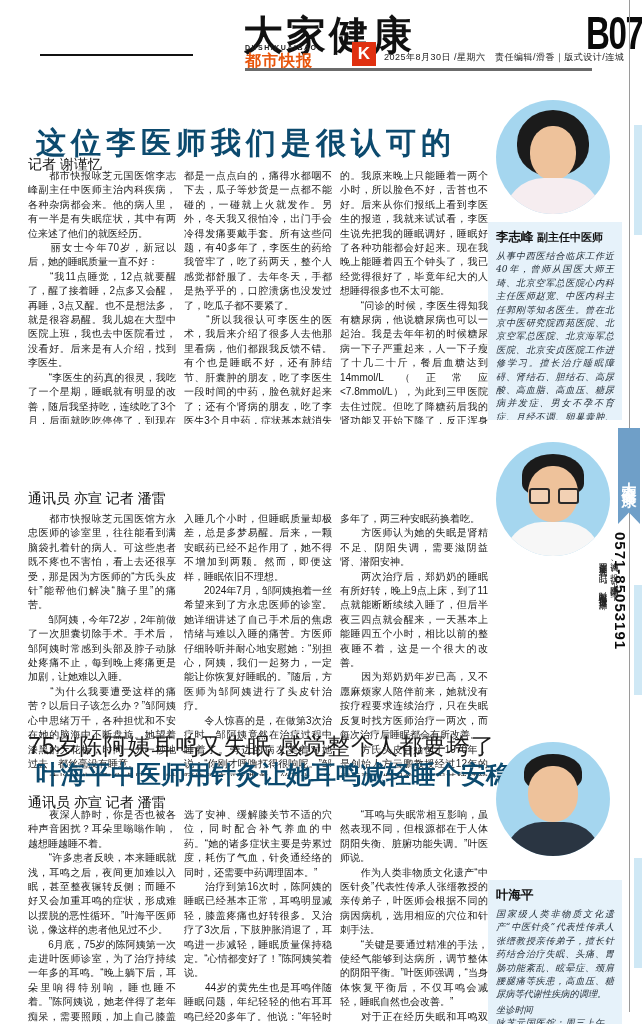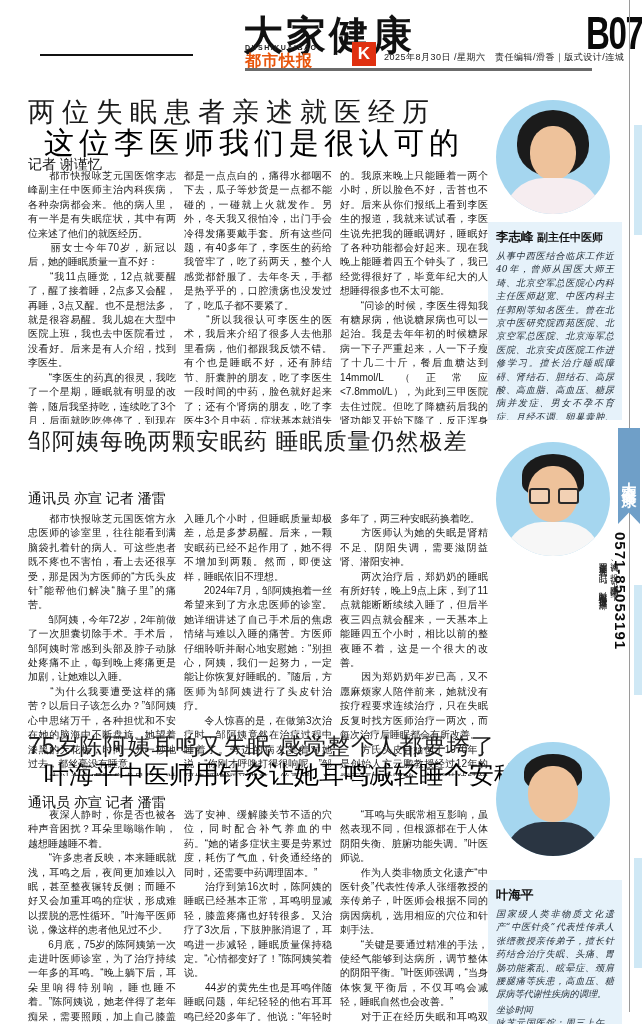--- a/index.html
+++ b/index.html
@@ -13,21 +13,21 @@
   .masthead .cn{font-size:16px;font-weight:800;color:#e8560d;line-height:17px;letter-spacing:1px;}
   .logo-k{position:absolute;left:352px;top:42px;width:24px;height:24px;background:#e03010;color:#fff;
           font-weight:800;font-size:17px;text-align:center;line-height:24px;}
   .dateline{position:absolute;left:384px;top:51px;font-size:9px;color:#222;letter-spacing:0.5px;}
   .head-rule{position:absolute;left:245px;top:68px;width:347px;height:3px;background:#6b6b6b;}
   .page-no{position:absolute;right:0px;top:6px;font-size:46px;font-weight:800;
            transform:scaleX(0.72);transform-origin:right top;letter-spacing:-2px;color:#0a0a0a;}
   
   .article{position:absolute;left:28px;width:460px;}
   .kicker{position:absolute;left:0;font-weight:400;color:#1a1a1a;white-space:nowrap;}
-  .headline{position:absolute;left:16px;font-weight:400;color:#000000;white-space:nowrap;}
+  .headline{position:absolute;left:8px;font-weight:700;color:#0c4a6e;white-space:nowrap;}
   .byline{position:absolute;left:0;font-size:14px;color:#111;}
   .cols{position:absolute;left:0;width:460px;overflow:hidden;}
   .col{position:absolute;top:0;width:148px;font-size:10px;line-height:14.4px;text-align:justify;
        white-space:pre-line;color:#1a1a1a;overflow:hidden;}
   .col.c0{left:0;} .col.c1{left:156px;} .col.c2{left:312px;}
   
   .photo{position:absolute;width:114px;height:114px;border-radius:50%;background:#a5d6ef;overflow:hidden;z-index:2;}
   .photo .hair{position:absolute;background:#1b1b1b;}
   .photo .face{position:absolute;background:#eec29b;border-radius:48%;}
   .photo .body{position:absolute;border-radius:40px 40px 0 0;}
@@ -60,21 +60,20 @@
   <div class="masthead">
     <div class="latin">DUSHIKUAIBAO</div>
     <div class="cn">都市快报</div>
   </div>
   <div class="logo-k">K</div>
   <div class="dateline">2025年8月30日 /星期六　责任编辑/滑香｜版式设计/连城</div>
   <div class="head-rule"></div>
   <div class="page-no">B07</div>
 
   <div class="article" style="top:94px;height:332px;">
-    <div class="kicker" style="top:0;font-size:27px;letter-spacing:7px;">两位失眠患者亲述就医经历</div>
     <div class="headline" style="top:29px;font-size:30px;letter-spacing:5px;">这位李医师我们是很认可的</div>
     <div class="byline" style="top:62px;">记者 谢谨忆</div>
     <div class="cols" style="top:75px;height:255px;">
       <div class="col c0" style="height:255px;">　　都市快报咏芝元国医馆李志峰副主任中医师主治内科疾病，各种杂病都会来。他的病人里，有一半是有失眠症状，其中有两位来述了他们的就医经历。
 　　丽女士今年70岁，新冠以后，她的睡眠质量一直不好：
 　　“我11点睡觉，12点就要醒了，醒了接着睡，2点多又会醒，再睡，3点又醒。也不是想法多，就是很容易醒。我儿媳在大型中医院上班，我也去中医院看过，没看好。后来是有人介绍，找到李医生。
 　　“李医生的药真的很灵，我吃了一个星期，睡眠就有明显的改善，随后我坚持吃，连续吃了3个月，后面就吃吃停停了，到现在睡眠都蛮好的了。
 　　“除了睡眠，李医生的药把我其他毛病也都顺便管牢了。我原来心脏也不大好的，胸闷气短，而且很容易口腔溃疡，痒的时候口腔靠近喉咙的地方</div>
       <div class="col c1" style="height:255px;">都是一点点白的，痛得水都咽不下去，瓜子等炒货是一点都不能碰的，一碰就上火就发作。另外，冬天我又很怕冷，出门手会冷得发痛要戴手套。所有这些问题，有40多年了，李医生的药给我管牢了，吃了药两天，整个人感觉都舒服了。去年冬天，手都是热乎乎的，口腔溃疡也没发过了，吃瓜子都不要紧了。
 　　“所以我很认可李医生的医术，我后来介绍了很多人去他那里看病，他们都跟我反馈不错。有个也是睡眠不好，还有肺结节、肝囊肿的朋友，吃了李医生一段时间的中药，脸色就好起来了；还有个肾病的朋友，吃了李医生3个月中药，症状基本就消失了。”
@@ -96,21 +95,20 @@
   <div class="bio-box" style="top:222px;height:198px;">
     <div class="doc-name">
       <span>李志峰</span>
       <span class="doc-title">副主任中医师</span>
     </div>
     <div class="doc-bio">从事中西医结合临床工作近40年，曾师从国医大师王琦、北京空军总医院心内科主任医师赵宽、中医内科主任郭刚等知名医生。曾在北京中医研究院西苑医院、北京空军总医院、北京海军总医院、北京安贞医院工作进修学习。擅长治疗睡眠障碍、肾结石、胆结石、高尿酸、高血脂、高血压、糖尿病并发症、男女不孕不育症、月经不调、卵巢囊肿、子宫肌瘤、慢性萎缩性胃炎肠化生（癌前病变）、胃胀、胃酸反流以及恶性肿瘤的术后调理，控制恶性肿瘤转移复发。</div>
 
   </div>
 
   <div class="article" style="top:426px;height:344px;">
-    <div class="kicker" style="top:0;font-size:23px;letter-spacing:1px;">邹阿姨每晚两颗安眠药  睡眠质量仍然极差</div>
     <div class="byline" style="top:64px;">通讯员 亦宣 记者 潘雷</div>
     <div class="cols" style="top:86px;height:264px;">
       <div class="col c0" style="height:264px;">　　都市快报咏芝元国医馆方永忠医师的诊室里，往往能看到满脑袋扎着针的病人。可这些患者既不疼也不害怕，看上去还很享受，那是因为方医师的“方氏头皮针”能帮他们解决“脑子里”的痛苦。
 　　邹阿姨，今年72岁，2年前做了一次胆囊切除手术。手术后，邹阿姨时常感到头部及脖子动脉处疼痛不止，每到晚上疼痛更是加剧，让她难以入睡。
 　　“为什么我要遭受这样的痛苦？以后日子该怎么办？”邹阿姨心中思绪万千，各种担忧和不安在她的脑海中不断盘旋。她望着漆黑的天花板，时间一分一秒地过去，都丝毫没有睡意。
 　　本以为失眠和焦虑只是一时的，随着疼痛的减轻，自然能恢复，没想到成了常态。
 　　为了能睡个好觉，她开始服用安眠药。起初，每天一颗安眠药能让她勉强</div>
       <div class="col c1" style="height:264px;">入睡几个小时，但睡眠质量却极差，总是多梦易醒。后来，一颗安眠药已经不起作用了，她不得不增加到两颗。然而，即便这样，睡眠依旧不理想。
 　　2024年7月，邹阿姨抱着一丝希望来到了方永忠医师的诊室。她详细讲述了自己手术后的焦虑情绪与难以入睡的痛苦。方医师仔细聆听并耐心地安慰她：“别担心，阿姨，我们一起努力，一定能让你恢复好睡眠的。”随后，方医师为邹阿姨进行了头皮针治疗。
 　　令人惊喜的是，在做第3次治疗时，邹阿姨竟然在治疗过程中睡着了。旁边的病友笑着对她说：“你刚才呼噜打得很响呢。”邹阿姨既惊讶又带着一丝喜悦。当天晚上，邹阿姨心情特别轻松，早早就入睡了。

